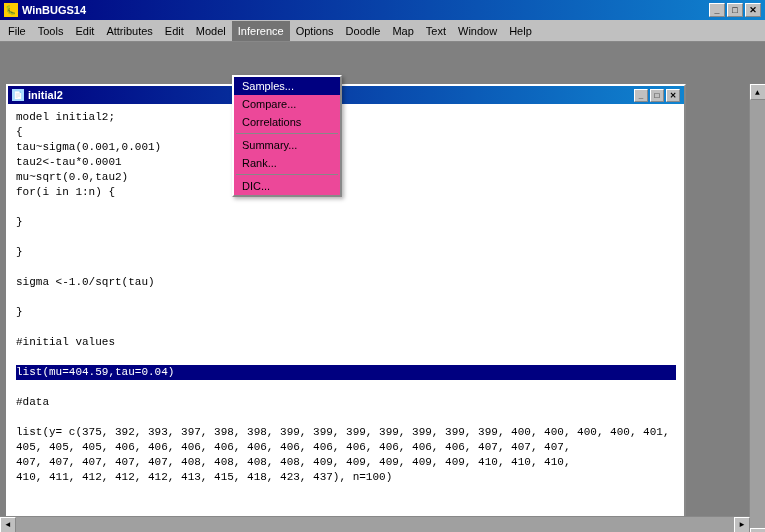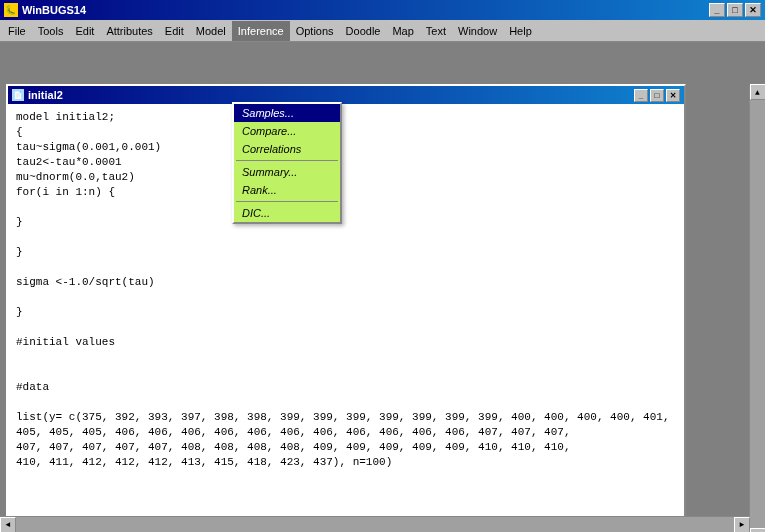--- a/index.html
+++ b/index.html
@@ -215,29 +215,28 @@
     }
     .scroll-track-h {
       flex: 1;
       height: 16px;
       background: #a0a0a0;
     }
 
     
     .dropdown-menu {
       position: absolute;
-      top: 60px;
+      top: 33px;
       left: 232px;
-      background: #bef264;
+      background: #ec4899;
       border: 2px solid;
       border-color: #fff #888 #888 #fff;
       z-index: 1000;
       min-width: 110px;
       box-shadow: 2px 2px 4px rgba(0,0,0,0.3);
-      font-style: italic;
     }
     .dropdown-item {
       padding: 3px 20px 3px 8px;
       font-family: Arial, sans-serif;
       font-size: 11px;
       cursor: pointer;
       white-space: nowrap;
     }
     .dropdown-item.selected {
       background: #000080;
@@ -292,33 +291,34 @@
         <div class="mdi-btn">_</div>
         <div class="mdi-btn">□</div>
         <div class="mdi-btn">✕</div>
       </div>
     </div>
     <div class="content-area">
       <div>model initial2;</div>
       <div>{</div>
       <div>   tau~sigma(0.001,0.001)</div>
       <div>   tau2&lt;-tau*0.0001</div>
-      <div>   mu~dnorm(0.0,tau2)</div>
+      <div>   mu~sqrt(0.0,tau2)</div>
       <div>   for(i in 1:n) {</div>
       <div>&nbsp;</div>
       <div>   }</div>
       <div>&nbsp;</div>
       <div>}</div>
       <div>&nbsp;</div>
       <div>sigma &lt;-1.0/sqrt(tau)</div>
       <div>&nbsp;</div>
       <div>}</div>
       <div>&nbsp;</div>
       <div>#initial values</div>
       <div>&nbsp;</div>
+      <div class="highlight">list(mu=404.59,tau=0.04)</div>
       <div>&nbsp;</div>
       <div>#data</div>
       <div>&nbsp;</div>
       <div>list(y= c(375, 392, 393, 397, 398, 398, 399, 399, 399, 399, 399, 399, 399, 400, 400, 400, 400, 401,</div>
       <div>        405, 405, 405, 406, 406, 406, 406, 406, 406, 406, 406, 406, 406, 406, 407, 407, 407,</div>
       <div>        407, 407, 407, 407, 407, 408, 408, 408, 408, 409, 409, 409, 409, 409, 410, 410, 410,</div>
       <div>        410, 411, 412, 412, 412, 413, 415, 418, 423, 437), n=100)</div>
     </div>
   </div>
 

